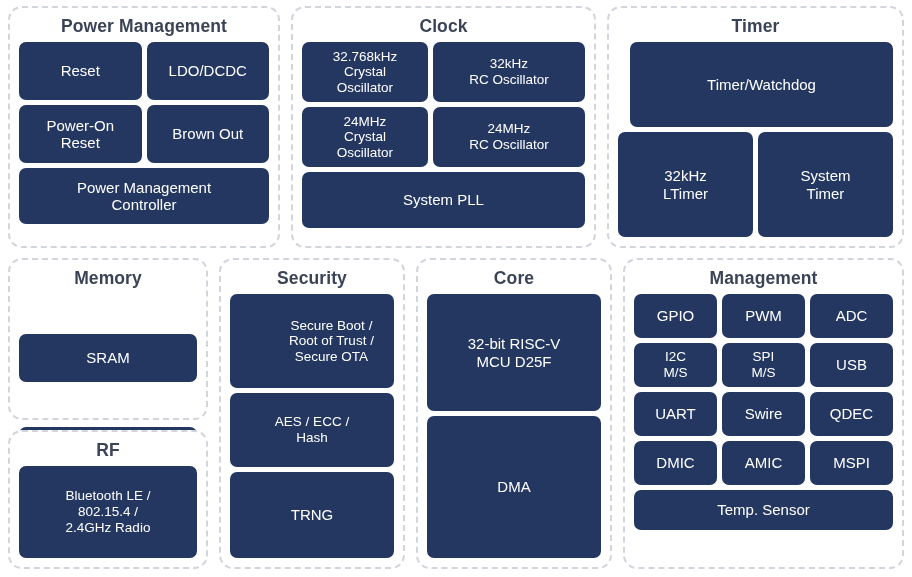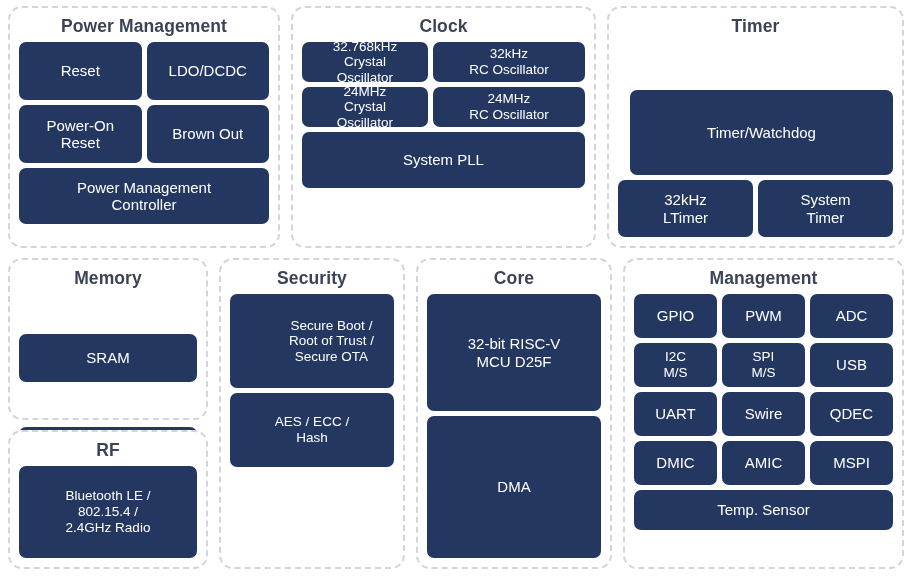--- a/index.html
+++ b/index.html
@@ -62,27 +62,27 @@
   .blk.small { font-size: 13.5px; }
 
   
   .g-power { width: 272px; }
   .g-power .r1 { height: 58px; }
   .g-power .r2 { height: 58px; }
   .g-power .r3 { height: 56px; }
 
   
   .g-clock { width: 305px; justify-content: center; }
-  .g-clock .r1, .g-clock .r2 { height: 40px; }
+  .g-clock .r1, .g-clock .r2 { height: 60px; }
   .g-clock .r3 { height: 56px; }
   .g-clock .c-left  { flex: 0 0 44.5%; }
   .g-clock .c-right { flex: 1; }
 
   
-  .g-timer { flex: 1; gap: 48px; }
+  .g-timer { flex: 1; }
   .g-timer .r1 { height: 85px; padding-left: 12px; }
   .g-timer .r2 { flex: 1; }
 
   
   .col-left {
     width: 200px;
     display: flex;
     flex-direction: column;
     gap: 10px;
   }
@@ -197,20 +197,21 @@
     </div>
 
     <div class="group g-security">
       <div class="group-title">Security</div>
       <div class="group-body">
         <div class="blk small b1">Secure Boot /
 Root of Trust /
 Secure OTA</div>
         <div class="blk small b2">AES / ECC /
 Hash</div>
+        <div class="blk b3">TRNG</div>
       </div>
     </div>
 
     <div class="group g-core">
       <div class="group-title">Core</div>
       <div class="group-body">
         <div class="blk b1">32-bit RISC-V
 MCU D25F</div>
         <div class="blk b2">DMA</div>
       </div>

